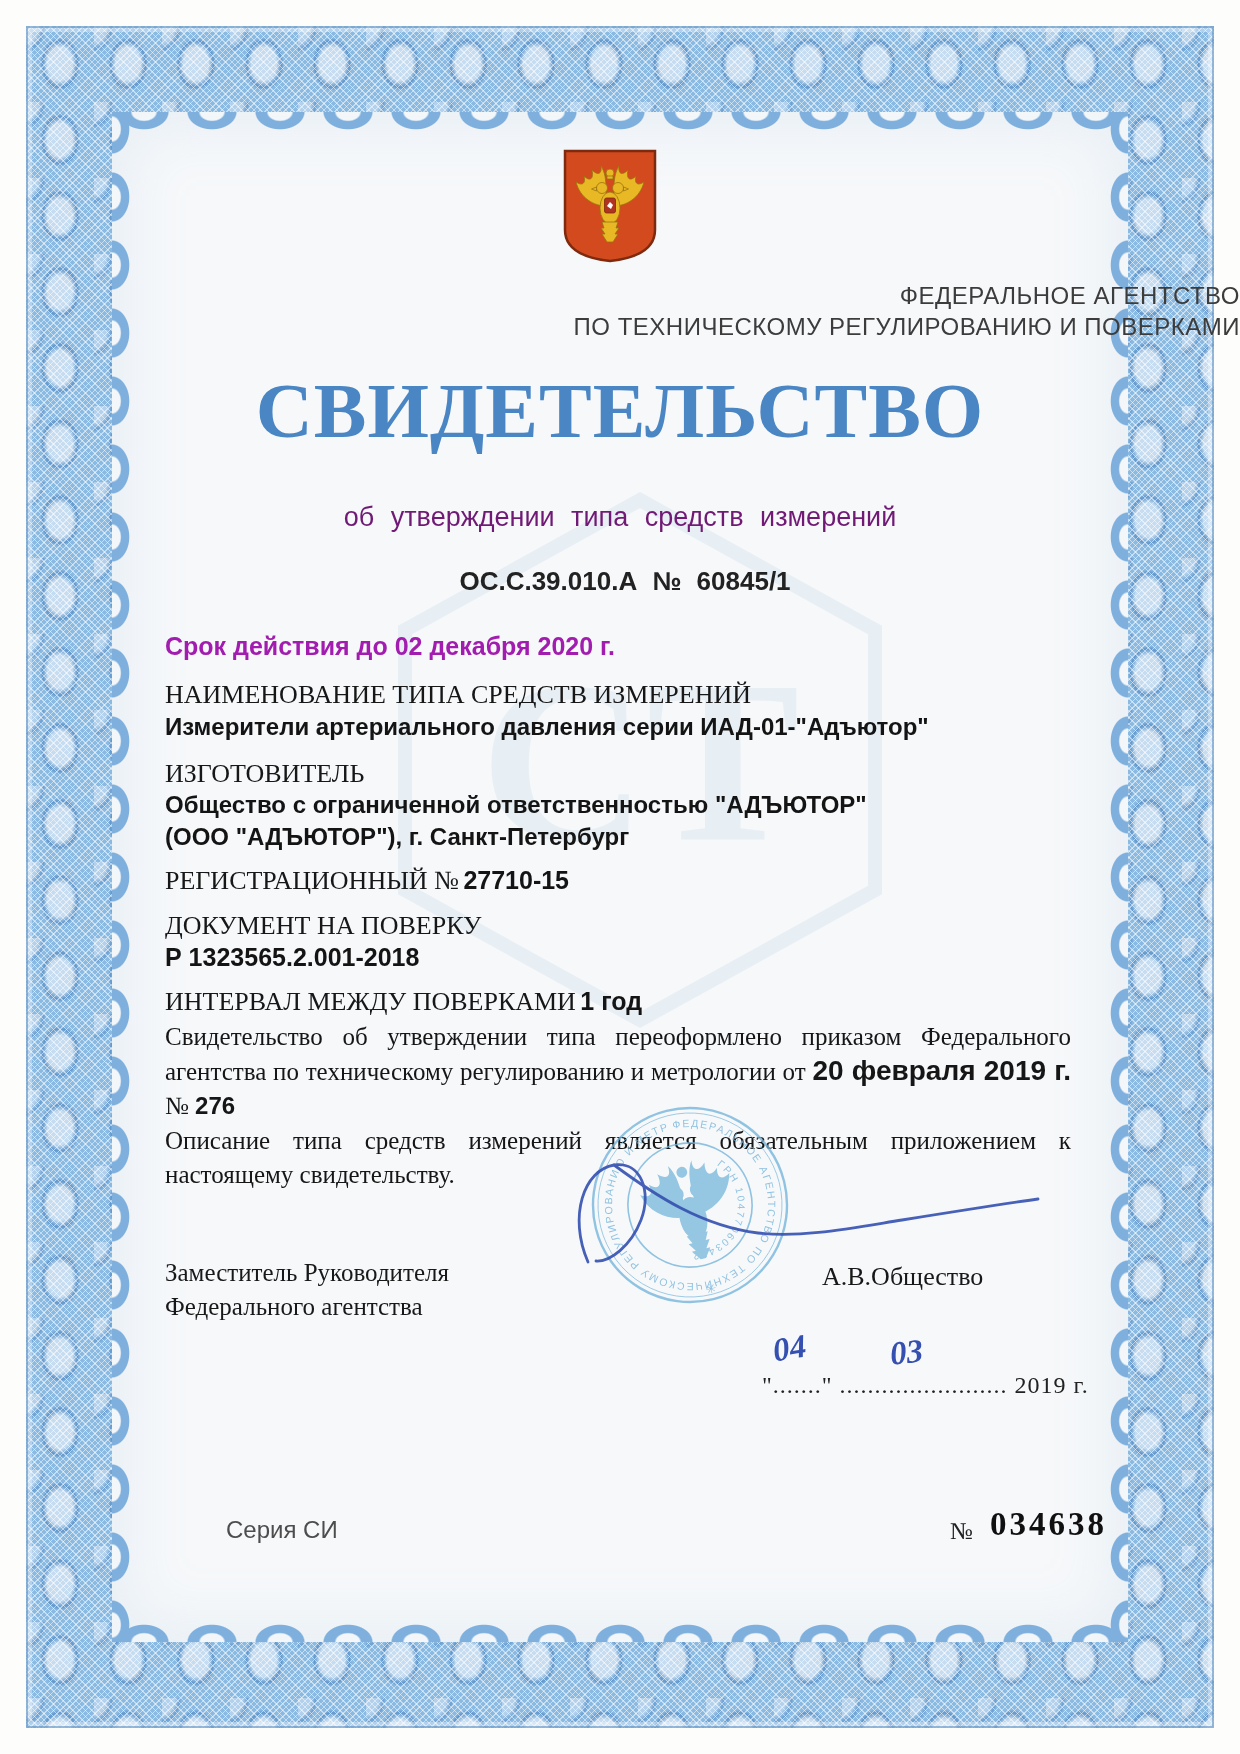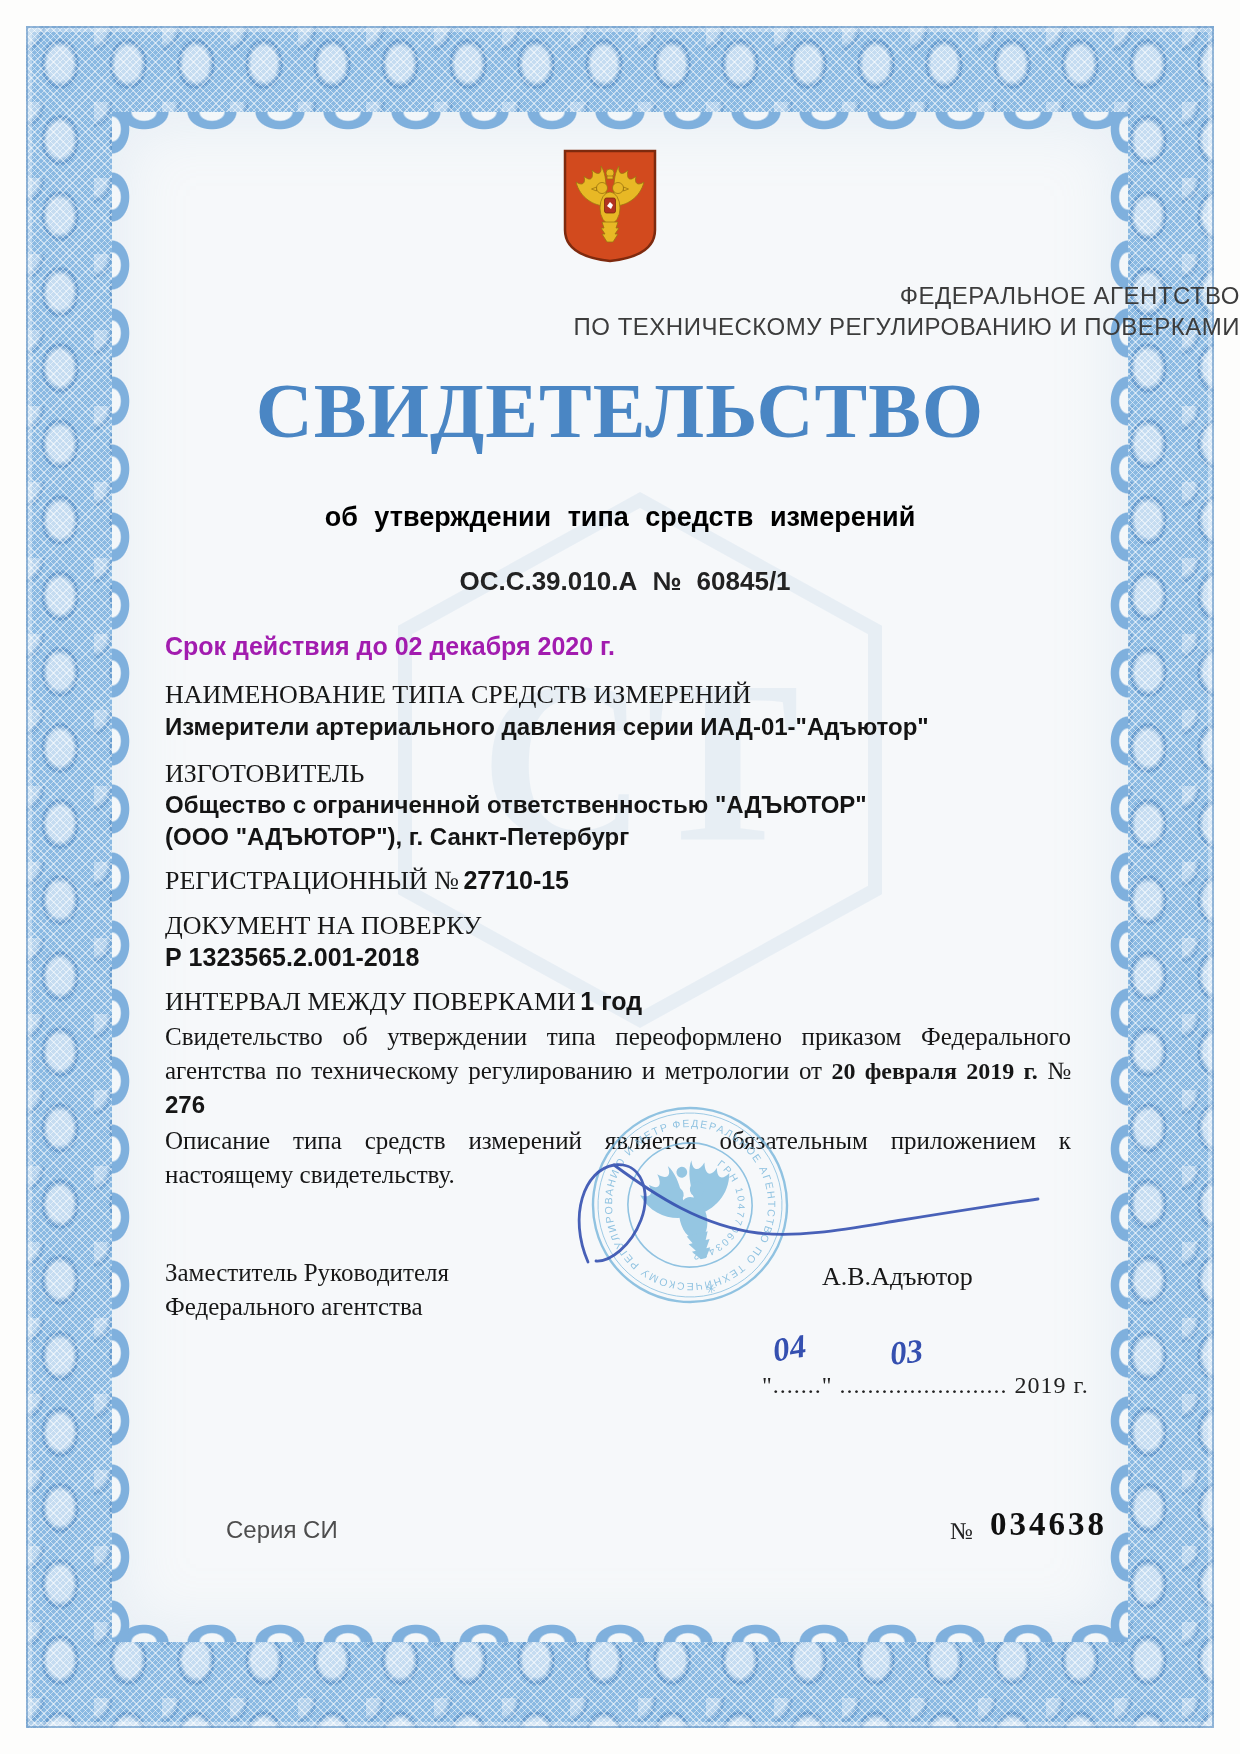--- a/index.html
+++ b/index.html
@@ -30,21 +30,21 @@
     background-image:radial-gradient(ellipse 24px 34px at 100% 50%, rgba(255,255,255,.35) 34%, #7fb0dd 40% 70%, rgba(255,255,255,0) 74%);
     background-size:24px 68px;background-position:100% 50%;}
   
   .abs{position:absolute;}
   .center{left:0;right:0;text-align:center;}
   .b{font-weight:bold;}
   
   .agency{font-size:24px;letter-spacing:.5px;color:#3c3c3c;line-height:31px;text-align:right;}
   .doc-title{font-family:"Liberation Serif",serif;font-weight:bold;font-size:79px;
              color:#4a86c4;letter-spacing:1px;}
-  .doc-subtitle{font-size:27px;font-weight:bold;word-spacing:9px;color:#000000;}
+  .doc-subtitle{font-size:27px;font-weight:normal;word-spacing:9px;color:#701a75;}
   .doc-number{font-size:26px;font-weight:bold;word-spacing:8px;color:#222;padding-left:10px;}
   .validity{font-size:25px;font-weight:bold;color:#a21caf;}
   .f-label{font-family:"Liberation Serif",serif;font-size:26px;color:#171717;}
   .f-value{font-size:24px;font-weight:bold;color:#141414;}
   .para{font-family:"Liberation Serif",serif;font-size:25px;line-height:34px;
         width:906px;text-align:justify;color:#161616;}
   .sig-pos{font-family:"Liberation Serif",serif;font-size:25px;line-height:34px;color:#181818;}
   .sig-name{font-family:"Liberation Serif",serif;font-size:26px;color:#181818;}
   .date-line{font-family:"Liberation Serif",serif;font-size:24px;color:#222;letter-spacing:1px;}
   .hand{font-family:"Liberation Serif",serif;font-style:italic;font-weight:bold;
@@ -118,21 +118,21 @@
 
   <div class="abs f-label" style="left:165px;top:911px">ДОКУМЕНТ НА ПОВЕРКУ</div>
   <div class="abs f-value" style="left:165px;top:943px;font-size:25px">Р 1323565.2.001-2018</div>
 
   <div class="abs" style="left:165px;top:987px">
     <span class="f-label">ИНТЕРВАЛ МЕЖДУ ПОВЕРКАМИ</span>
     <span class="f-value" style="font-size:25px">1 год</span>
   </div>
 
   <div class="abs para" style="left:165px;top:1020px">
-    <span>Свидетельство об утверждении типа переоформлено приказом Федерального агентства по техническому регулированию и метрологии от </span><span class="b" style="font-family:Liberation Serif, serif;font-size:24px">20 февраля 2019 г.</span>
+    <span>Свидетельство об утверждении типа переоформлено приказом Федерального агентства по техническому регулированию и метрологии от </span><span class="b" style="font-family:Liberation Sans, sans-serif;font-size:28px">20 февраля 2019 г.</span>
     <span>№ </span><span class="b" style="font-family:'Liberation Sans',sans-serif;font-size:24px">276</span>
   </div>
 
   <div class="abs para" style="left:165px;top:1124px">Описание типа средств измерений является обязательным приложением к настоящему свидетельству.</div>
 
   <svg class="abs" style="left:563px;top:1078px" width="254" height="254" viewBox="0 0 254 254" opacity="0.78">
     <defs>
       <path id="arcA" d="M127,49 a78,78 0 1,1 -0.01,0"></path>
       <path id="arcB" d="M127,79 a48,48 0 1,1 -0.01,0"></path>
     </defs>
@@ -156,21 +156,21 @@
         <circle cx="0" cy="-25" r="4"></circle>
         <path d="M-8,26 h16 l-3,6 h3 l-4,6 h3 l-5,7 h-4 l-5,-7 h3 l-4,-6 h3 z" transform="translate(0,-4)"></path>
       </g>
     </g>
   </svg>
 
   <div class="abs sig-pos" style="left:165px;top:1256px">
     <div>Заместитель Руководителя</div>
     <div>Федерального агентства</div>
   </div>
-  <div class="abs sig-name" style="left:822px;top:1262px">А.В.Адъютор</div>
+  <div class="abs sig-name" style="left:822px;top:1262px">А.В.Общество</div>
 
   <svg class="abs" style="left:0;top:0;pointer-events:none" width="1240" height="1754" viewBox="0 0 1240 1754">
     <g fill="none" stroke="#3550b0" stroke-width="2.8" stroke-linecap="round" opacity="0.9">
       <path d="M588,1262 C568,1216 584,1170 614,1165 C641,1161 652,1192 641,1220 C631,1246 610,1262 596,1261"></path>
       <path d="M614,1165 C656,1196 702,1226 758,1233 C802,1238 852,1228 902,1220 C952,1212 1002,1204 1038,1199"></path>
     </g>
   </svg>
 
   <div class="abs hand" style="left:773px;top:1330px;transform:rotate(-9deg)">04</div>
   <div class="abs hand" style="left:890px;top:1334px;transform:rotate(-6deg)">03</div>

